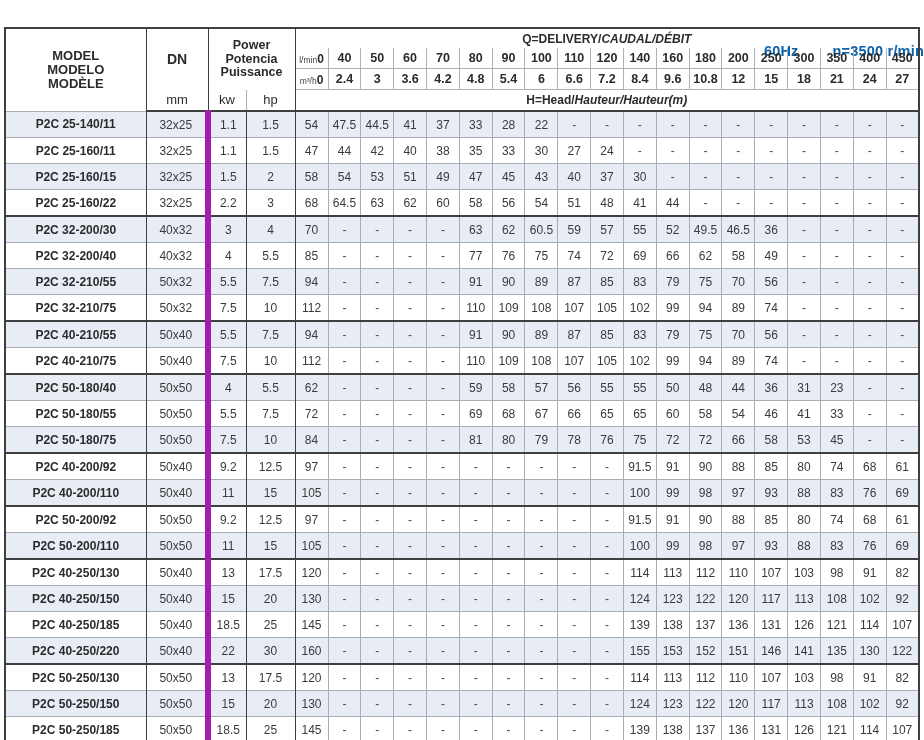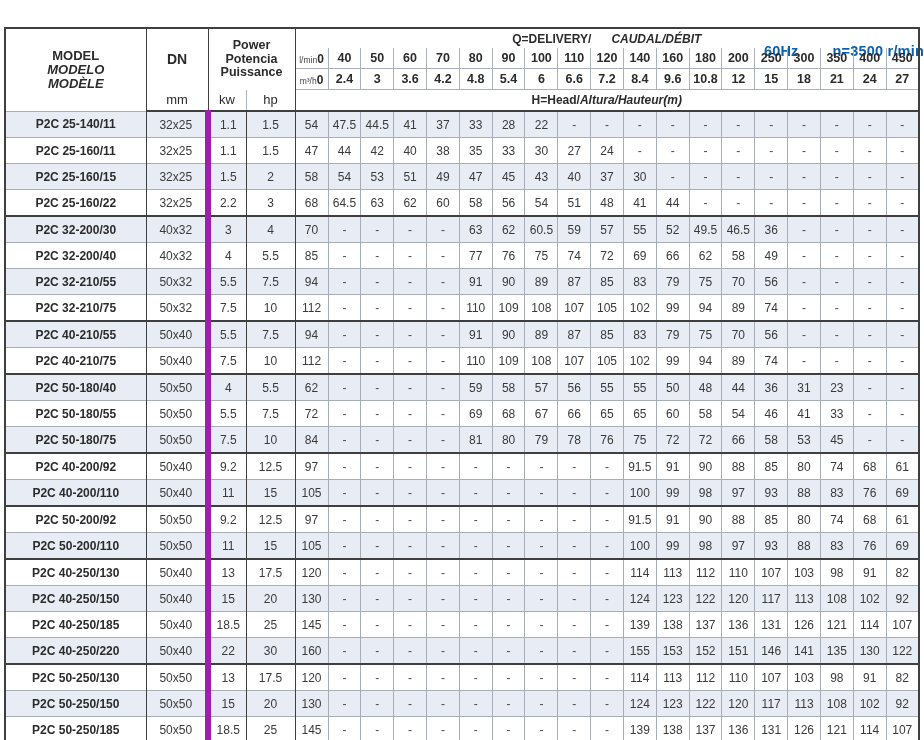--- a/index.html
+++ b/index.html
@@ -21,27 +21,27 @@
     border:2px solid #3f3f3f;
   }
   
   thead th{font-weight:bold;color:#2b2b2b;padding:0;vertical-align:middle;text-align:center;}
   .hrow-a th{height:19px;}
   .hrow-b th{height:20px;border-top:0;border-bottom:1px solid #aab1bb;}
   .hrow-c th{height:20px;}
   .hrow-d th{height:20px;border-bottom:2px solid #3f3f3f;border-top:0;}
   th.c-model{border-right:1px solid #3f3f3f;}
   th.c-model div{line-height:14px;font-size:13px;}
-  th.c-model .intl{font-style:italic;}
+  th.c-model .intl{}
   th.c-dn{border-right:1px solid #3f3f3f;font-size:14px;margin-left:40px;}
   th.c-power{border-right:1px solid #3f3f3f;font-size:12.5px;}
   th.c-power div{line-height:13.5px;}
   th.c-power .intl{}
   th.c-qdel{font-size:12px;text-align:center;border-bottom:0;}
-  th.c-qdel .intl{font-style:italic;padding-left:20px;}
+  th.c-qdel .intl{font-style:italic;}
   th.unit-head{font-weight:normal;white-space:nowrap;}
   th.unit-head .u{font-size:8.5px;color:#444;}
   th.unit-head .z{font-size:12px;font-weight:bold;color:#2b2b2b;}
   th.flow-cell{font-size:12.5px;border-left:1px solid #aab1bb;}
   .hrow-c th{border-left:1px solid #aab1bb;}
   .hrow-c th:first-child{border-left:none;}
   th.c-mm{font-size:13px;font-weight:normal;border-right:1px solid #3f3f3f;}
   th.c-kw,th.c-hp{font-size:13px;font-weight:normal;margin-left:41px;}
   th.c-hp{border-left:1px solid #aab1bb;border-right:1px solid #3f3f3f;}
   th.c-hhead{font-size:12px;border-top:1px solid #aab1bb;}
@@ -150,21 +150,21 @@
         <th class="flow-cell">15</th>
         <th class="flow-cell">18</th>
         <th class="flow-cell">21</th>
         <th class="flow-cell">24</th>
         <th class="flow-cell">27</th>
       </tr>
     <tr class="hrow-d">
       <th class="c-mm">mm</th>
       <th class="c-kw">kw</th>
       <th class="c-hp">hp</th>
-      <th class="c-hhead" colspan="19"><span>H=Head/</span><span class="intl">Altura/Hauteur(m)</span></th>
+      <th class="c-hhead" colspan="19"><span>H=Head/</span><span class="intl">Hauteur/Hauteur(m)</span></th>
     </tr>
   </thead>
   <tbody id="table-body">
       <tr>
         <td class="model-cell">P2C 25-140/11</td>
         <td class="dn-cell">32x25</td>
         <td class="kw-cell">1.1</td>
         <td class="hp-cell">1.5</td>
         <td class="q0-cell">54</td>
         <td class="head-cell">47.5</td>

